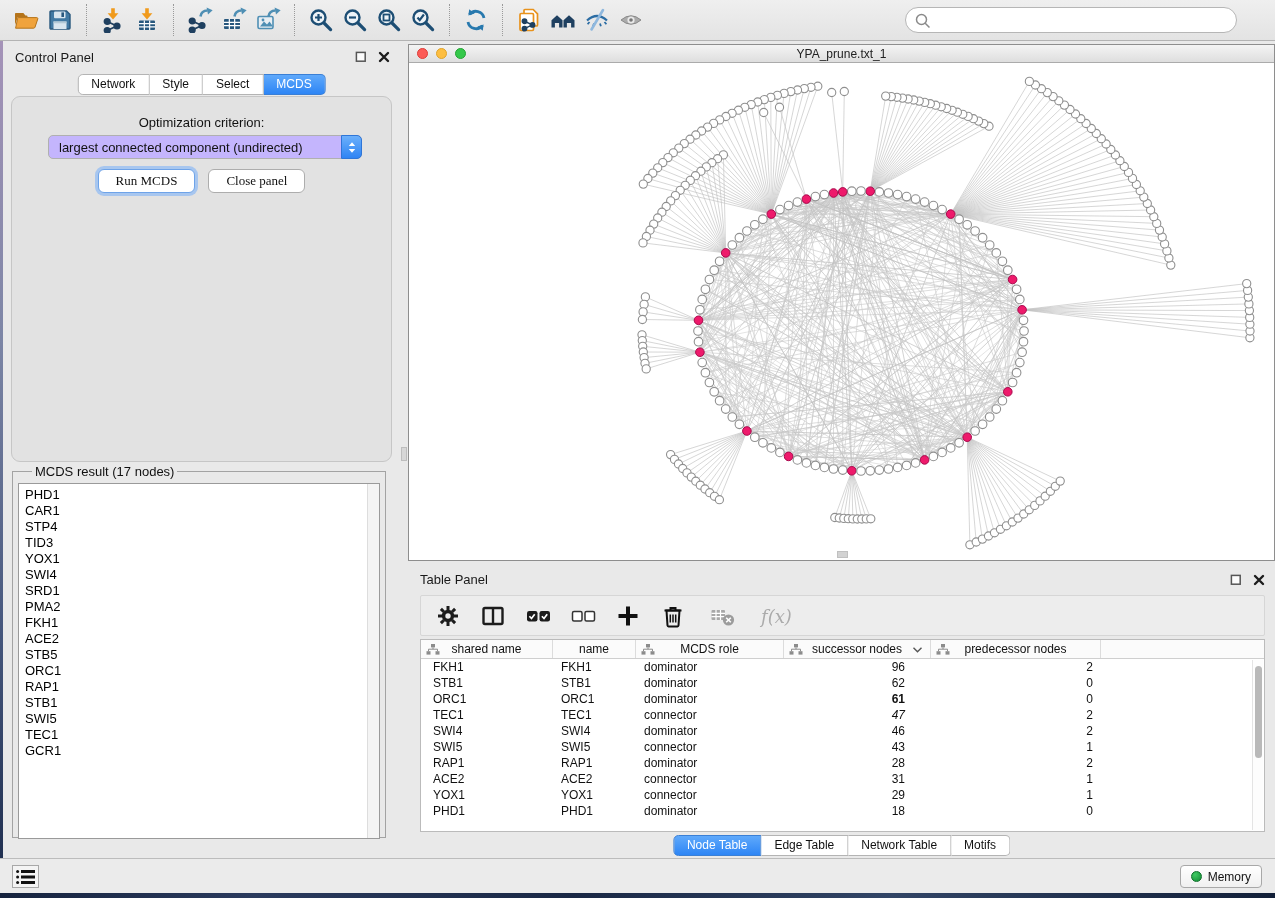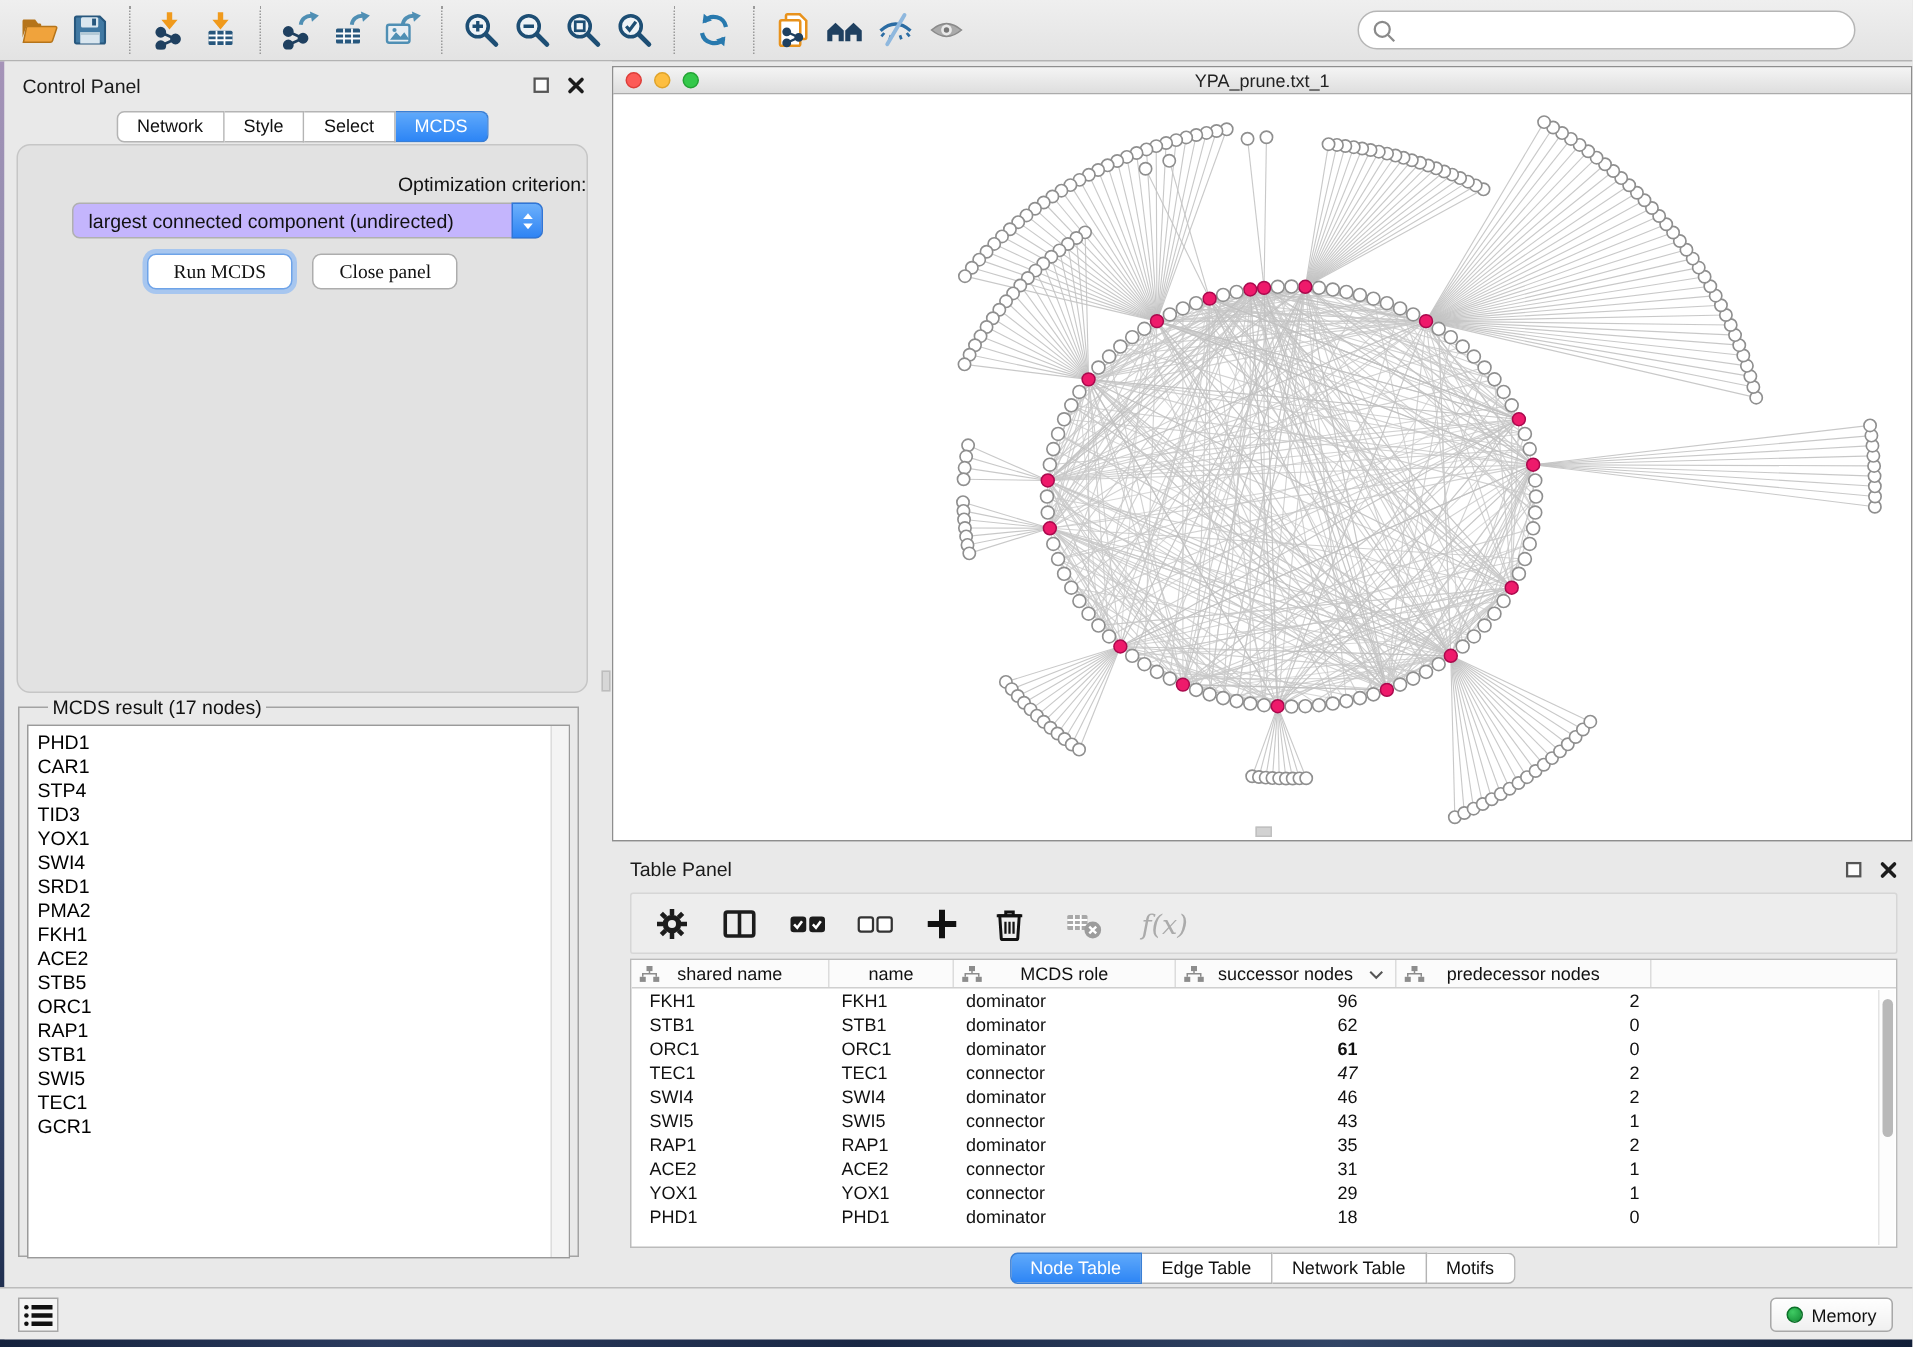--- a/index.html
+++ b/index.html
@@ -27,21 +27,21 @@
 
 
 .control-panel{position:absolute;left:3px;top:41px;width:397px;height:817px;background:#e9e9e9}
 .control-panel .panel-titlebar{height:26px;padding-left:10px;padding-top:6px}
 .cp-tabs{position:absolute;left:50%;transform:translateX(-50%);top:33px;display:flex}
 .seg button{height:21px;border:1px solid #b4b4b4;border-left:none;background:#fff;font-family:"Liberation Sans",sans-serif;font-size:12px;padding:0 13px;color:#111;cursor:default;line-height:19px}
 .seg button:first-child{border-left:1px solid #b4b4b4;border-radius:5px 0 0 5px}
 .seg button:last-child{border-radius:0 5px 5px 0}
 .seg button.active{background:linear-gradient(#5fa9fb,#2d85f5);border-color:#3a7fd5;color:#fff}
 .cp-box{position:absolute;left:8px;top:55px;width:381px;height:366px;background:#e2e2e2;border:1px solid #c6c6c6;border-radius:9px}
-.opt-label{margin-top:18px;text-align:right;font-size:13px}
+.opt-label{margin-top:18px;text-align:center;font-size:13px}
 .dropdown{position:absolute;left:36px;top:38px;width:314px;height:24px;background:#c4b5fd;border:1px solid #b0b0b0;border-radius:5px;display:flex;align-items:center;font-size:13px}
 .dropdown .dd-text{padding-left:10px;flex:1;white-space:nowrap}
 .dd-stepper{width:21px;height:24px;margin:-1px -1px -1px 0;border-radius:0 5px 5px 0;background:linear-gradient(#6cb0fb,#2f84f4);display:flex;align-items:center;justify-content:center;border:1px solid #2f76d8}
 .btn-row{position:absolute;left:0;top:72px;width:100%;display:flex;justify-content:center;gap:13px}
 .mac-btn{height:24px;background:#fff;border:1px solid #adadad;border-radius:6px;font-family:Liberation Serif, serif;font-size:13px;padding:0 17px;color:#111}
 .mac-btn.focus{border-color:#6ea3e8;box-shadow:0 0 0 3px rgba(118,175,250,.55)}
 .mcds-fieldset{position:absolute;left:9px;top:423px;width:374px;height:374px;border:1px solid #a3a3a3;padding:0;background:transparent}
 .mcds-fieldset legend{font-size:13px;margin-left:19px;padding:0 3px;color:#111}
 .mcds-list{position:absolute;left:5px;top:4px;width:362px;height:356px;background:#fff;border:1px solid #9a9a9a;overflow:hidden;padding:3px 0 0 6px}
 .mcds-list .row{font-size:13px;line-height:16px;color:#000}
@@ -1362,21 +1362,21 @@
             <div class="nt-cell" style="width: 132px; text-align: left; padding-left: 12px;">SWI5</div>
             <div class="nt-cell" style="width: 83px; text-align: left; padding-left: 8px;">SWI5</div>
             <div class="nt-cell" style="width: 148px; text-align: left; padding-left: 8px;">connector</div>
             <div class="nt-cell" style="width: 147px; text-align: right; padding-right: 26px;">43</div>
             <div class="nt-cell" style="width: 170px; text-align: right; padding-right: 8px;">1</div>
           </div>
           <div class="nt-row">
             <div class="nt-cell" style="width: 132px; text-align: left; padding-left: 12px;">RAP1</div>
             <div class="nt-cell" style="width: 83px; text-align: left; padding-left: 8px;">RAP1</div>
             <div class="nt-cell" style="width: 148px; text-align: left; padding-left: 8px;">dominator</div>
-            <div class="nt-cell" style="width: 147px; text-align: right; padding-right: 26px;">35</div>
+            <div class="nt-cell" style="width: 147px; text-align: right; padding-right: 26px;">28</div>
             <div class="nt-cell" style="width: 170px; text-align: right; padding-right: 8px;">2</div>
           </div>
           <div class="nt-row">
             <div class="nt-cell" style="width: 132px; text-align: left; padding-left: 12px;">ACE2</div>
             <div class="nt-cell" style="width: 83px; text-align: left; padding-left: 8px;">ACE2</div>
             <div class="nt-cell" style="width: 148px; text-align: left; padding-left: 8px;">connector</div>
             <div class="nt-cell" style="width: 147px; text-align: right; padding-right: 26px;">31</div>
             <div class="nt-cell" style="width: 170px; text-align: right; padding-right: 8px;">1</div>
           </div>
           <div class="nt-row">

